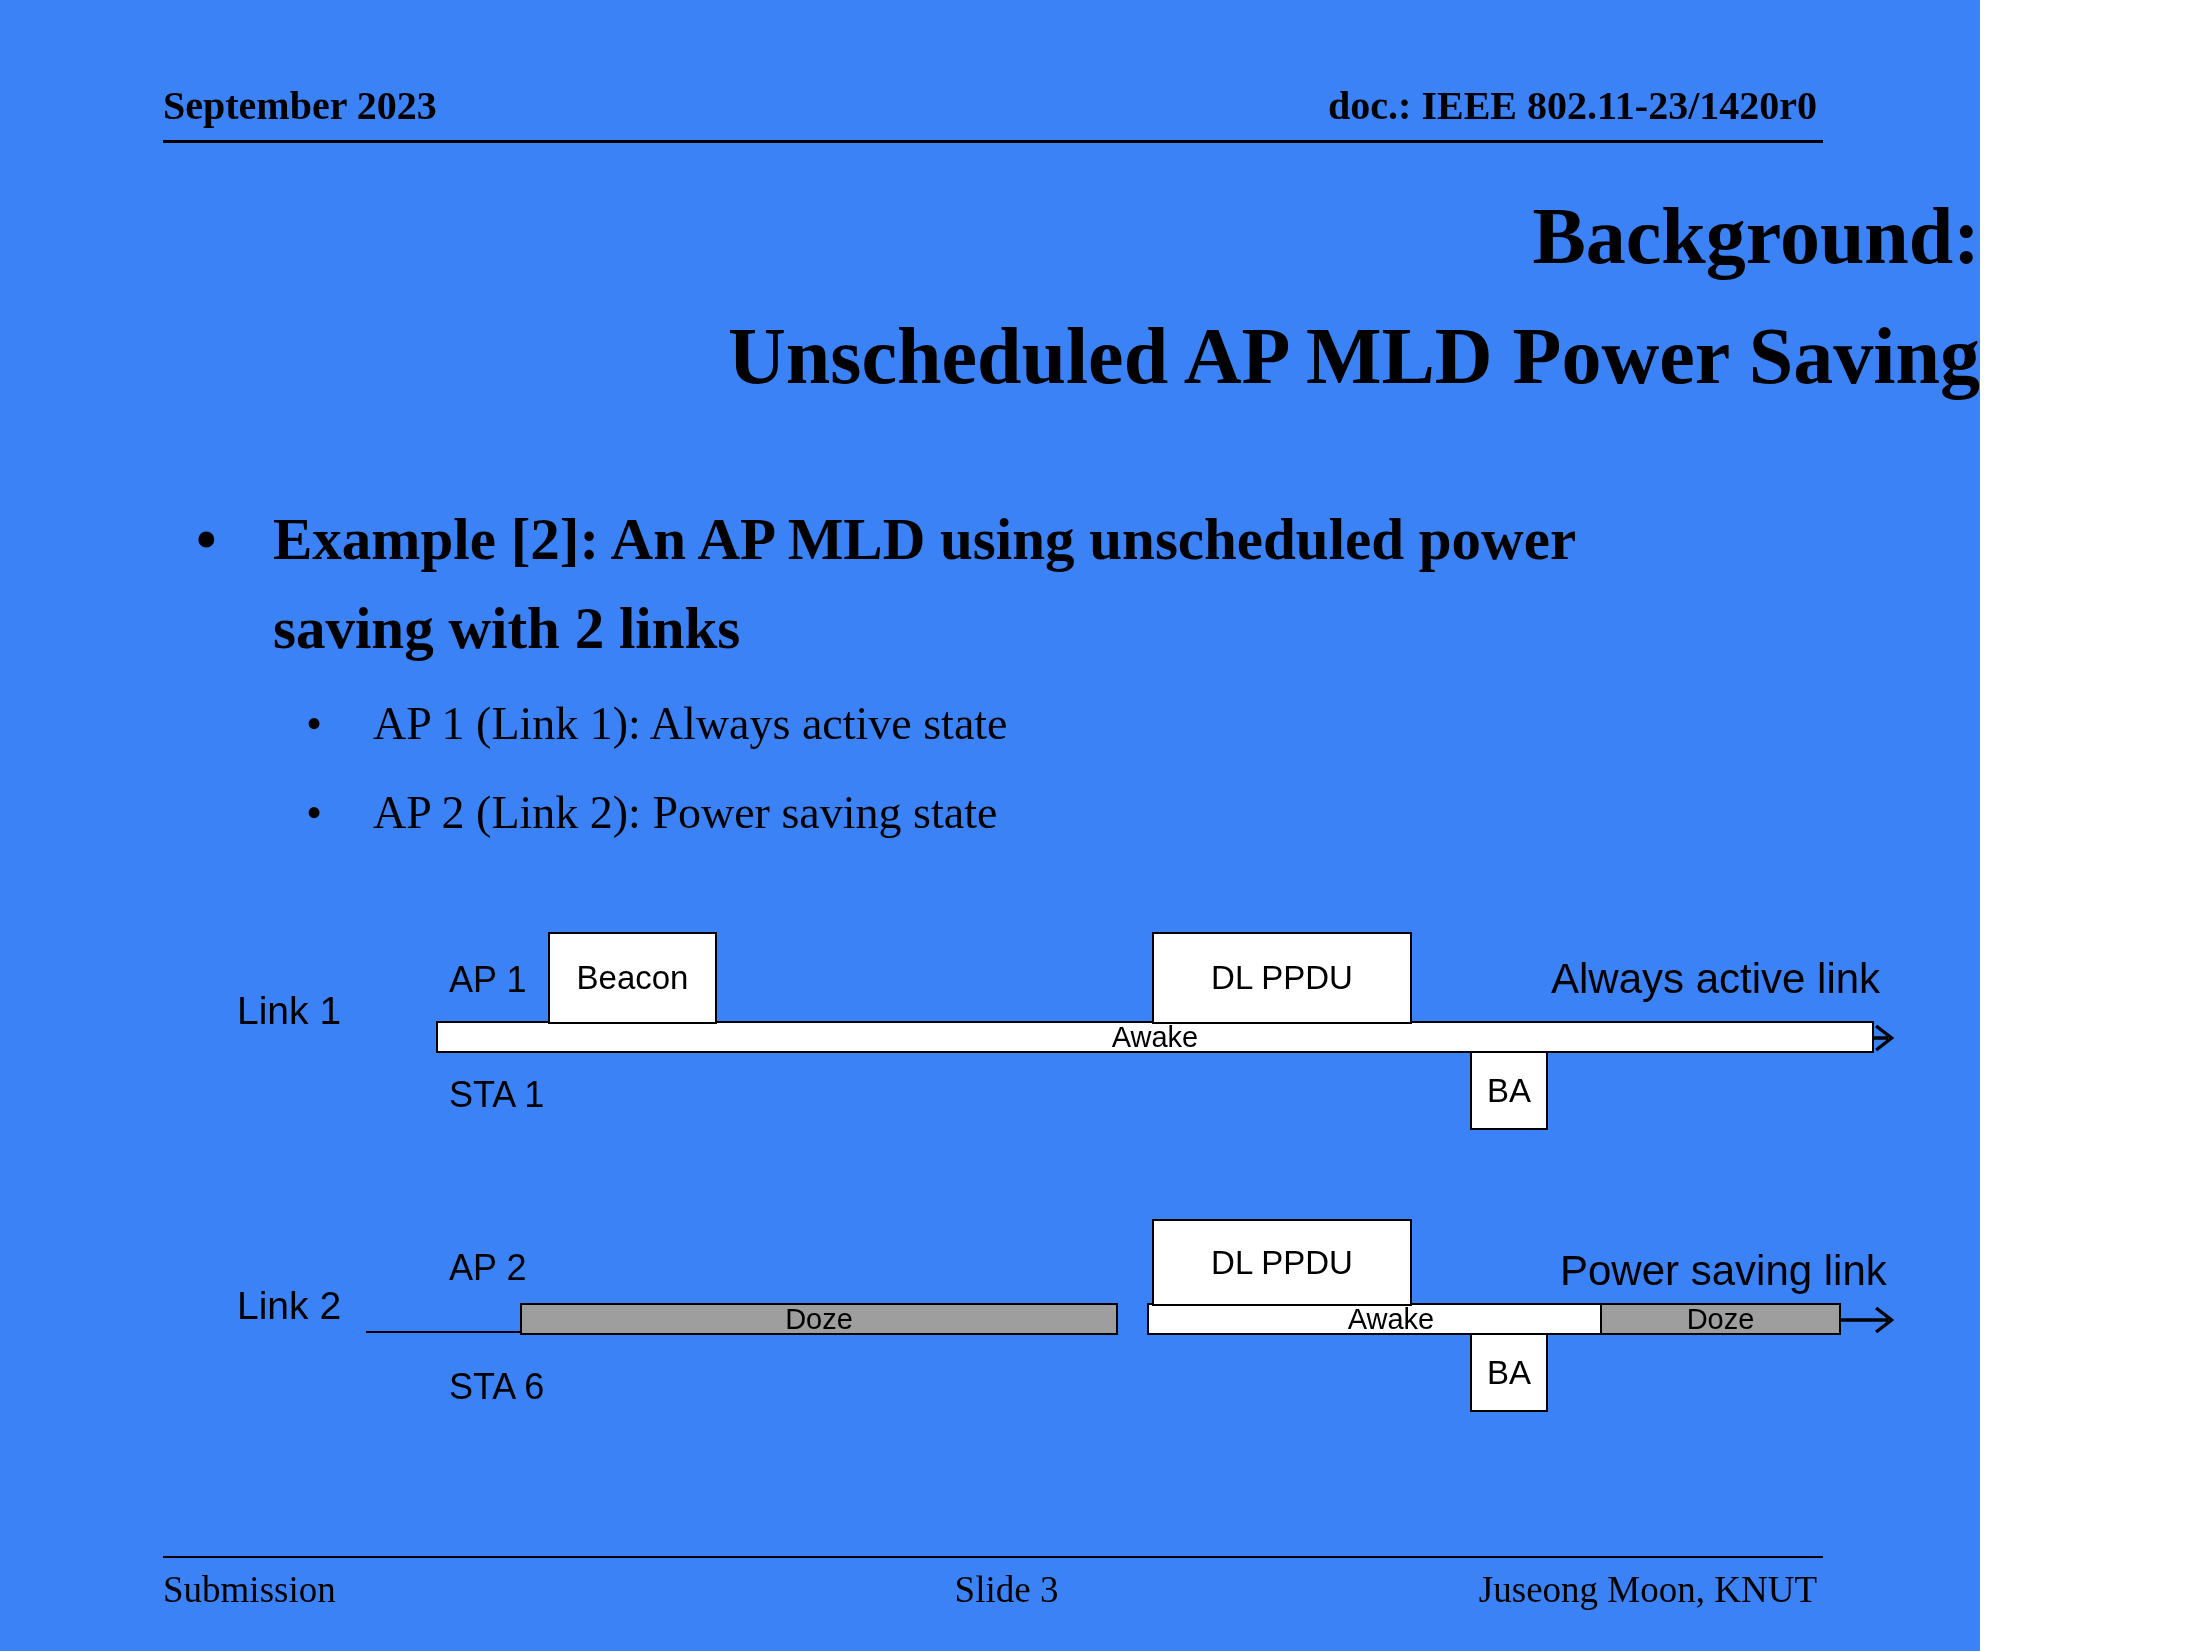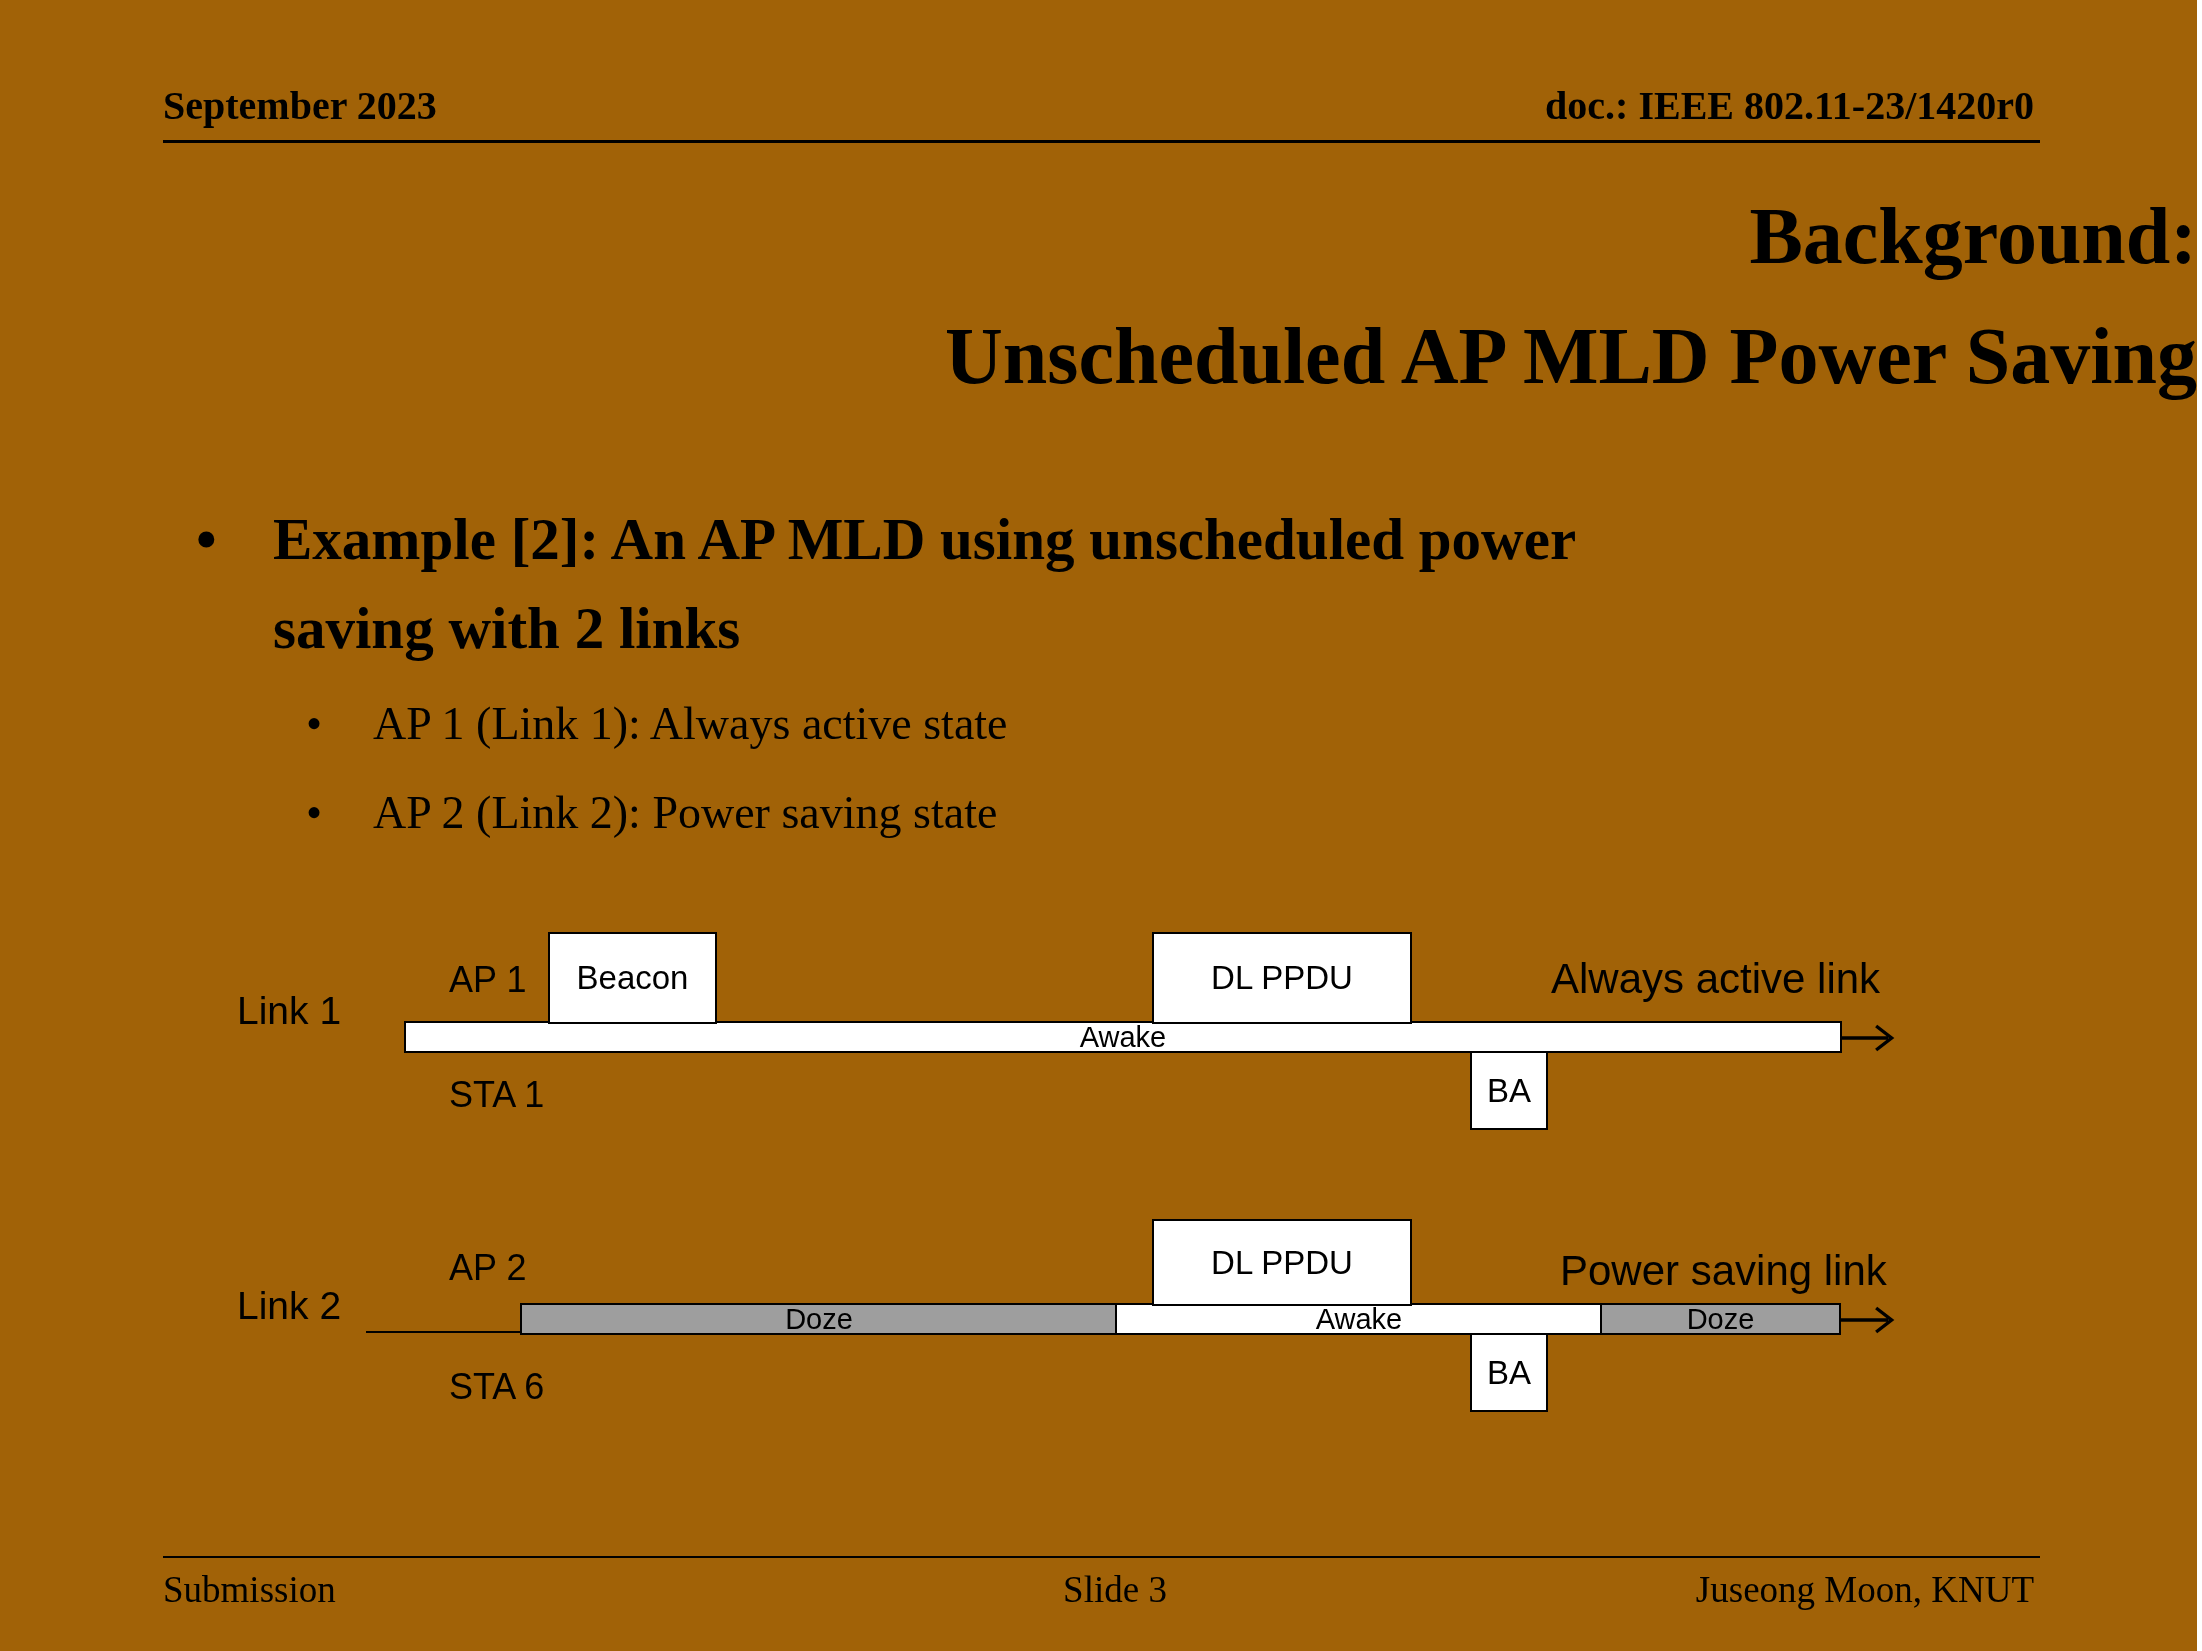--- a/index.html
+++ b/index.html
@@ -1,18 +1,18 @@
 <!DOCTYPE html>
 <html style="font-size:13.8px"><head>
 <meta charset="utf-8">
 <style>
   * { margin:0; padding:0; box-sizing:border-box; }
   html,body { width:2203px; height:1652px; background:#ffffff; }
   body { font-family:"Liberation Serif", serif; color:#000; position:relative; overflow:hidden; }
-  .slide { position:absolute; left:0; top:0; width:2197px; height:1652px; background:#a16207; }
+  .slide { position:absolute; left:0; top:0; width:1980px; height:1652px; background:#3b82f6; }
   .abs { position:absolute; }
 
   
   .header-date { left:163px; top:82px; font-size:40px; font-weight:bold; }
   .header-doc  { right:163px; top:82px; font-size:40px; font-weight:bold; text-align:right; }
   .header-rule { left:163px; right:157px; top:140px; border-top:3.4px solid #000; height:0; }
 
   
   .title { left:0; right:0; top:176px; text-align:right; font-size:80px; font-weight:bold; line-height:1.5; }
 
@@ -24,21 +24,21 @@
   .sub1 { left:306px; top:693px; width:1549px; }
   .sub2 { left:306px; top:782px; width:1549px; }
   .sub-bullet .marker { width:67px; flex:0 0 67px; }
 
   
   .diag { font-family:"Liberation Sans", sans-serif; }
   .link-label { font-size:39px; }
   .node-label { font-size:36px;margin-left:30px; }
   .side-note  { font-size:42px; }
   .bar { border:2.6px solid #000; display:flex; align-items:center; justify-content:center; font-size:29px; z-index:1; }
-  .bar-white { background:#ffffff; }
+  .bar-white { background:#ffffff;margin-left:32px; }
   .bar-gray  { background:#9e9e9e; }
   .frame-box { border:2.6px solid #000; background:#ffffff; display:flex; align-items:center; justify-content:center; font-size:33px; z-index:2;text-align:center; }
   .connector { border-top:2.6px solid #000; height:0; }
 
   
   .footer-rule { left:163px; right:157px; top:1556px; border-top:2.6px solid #000; height:0; }
   .footer-text { top:1568px; font-size:37px; }
   .footer-left { left:163px; }
   .footer-center { left:0; right:0; text-align:center;padding-left:33px; }
   .footer-right { right:163px; text-align:right; }

